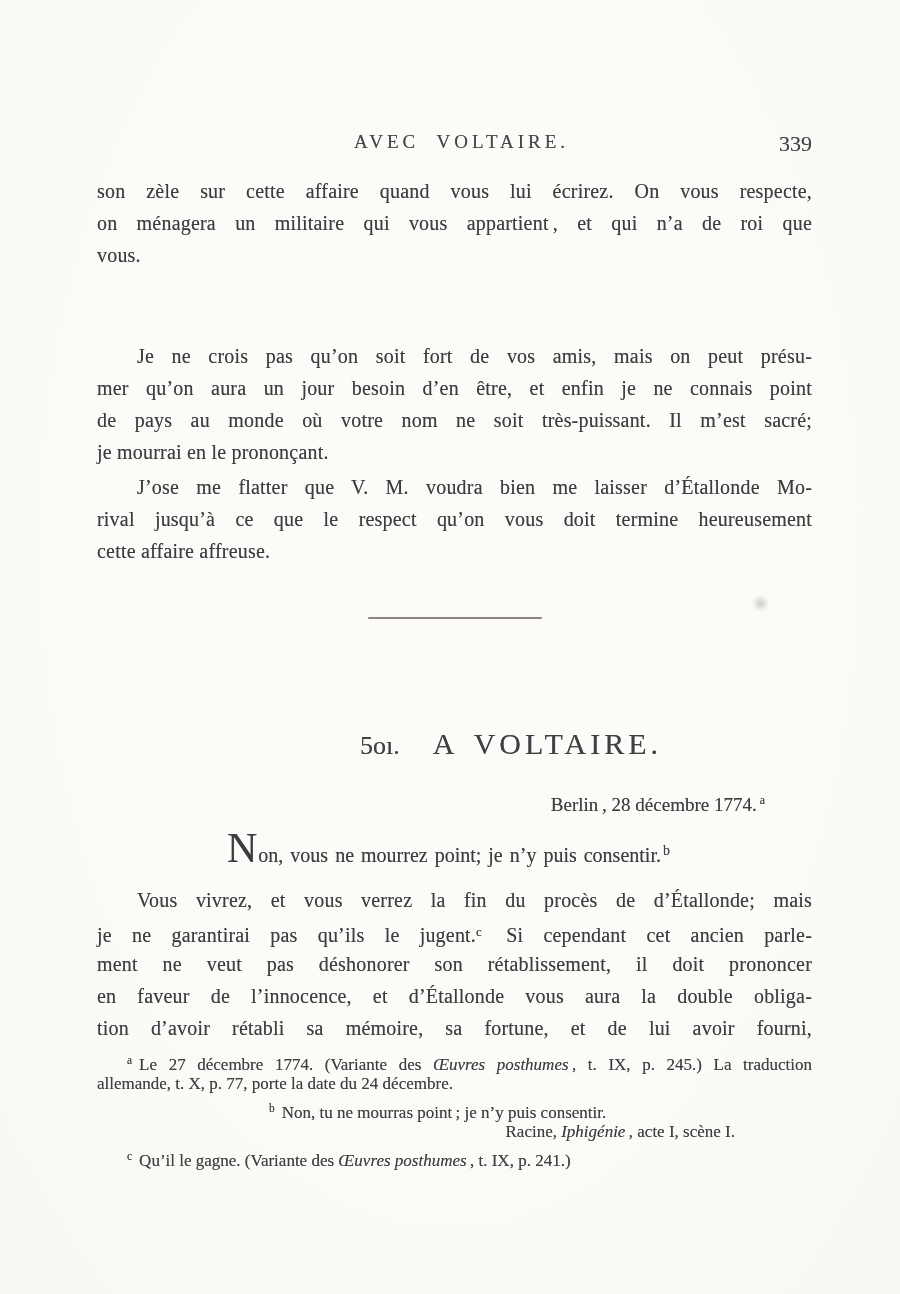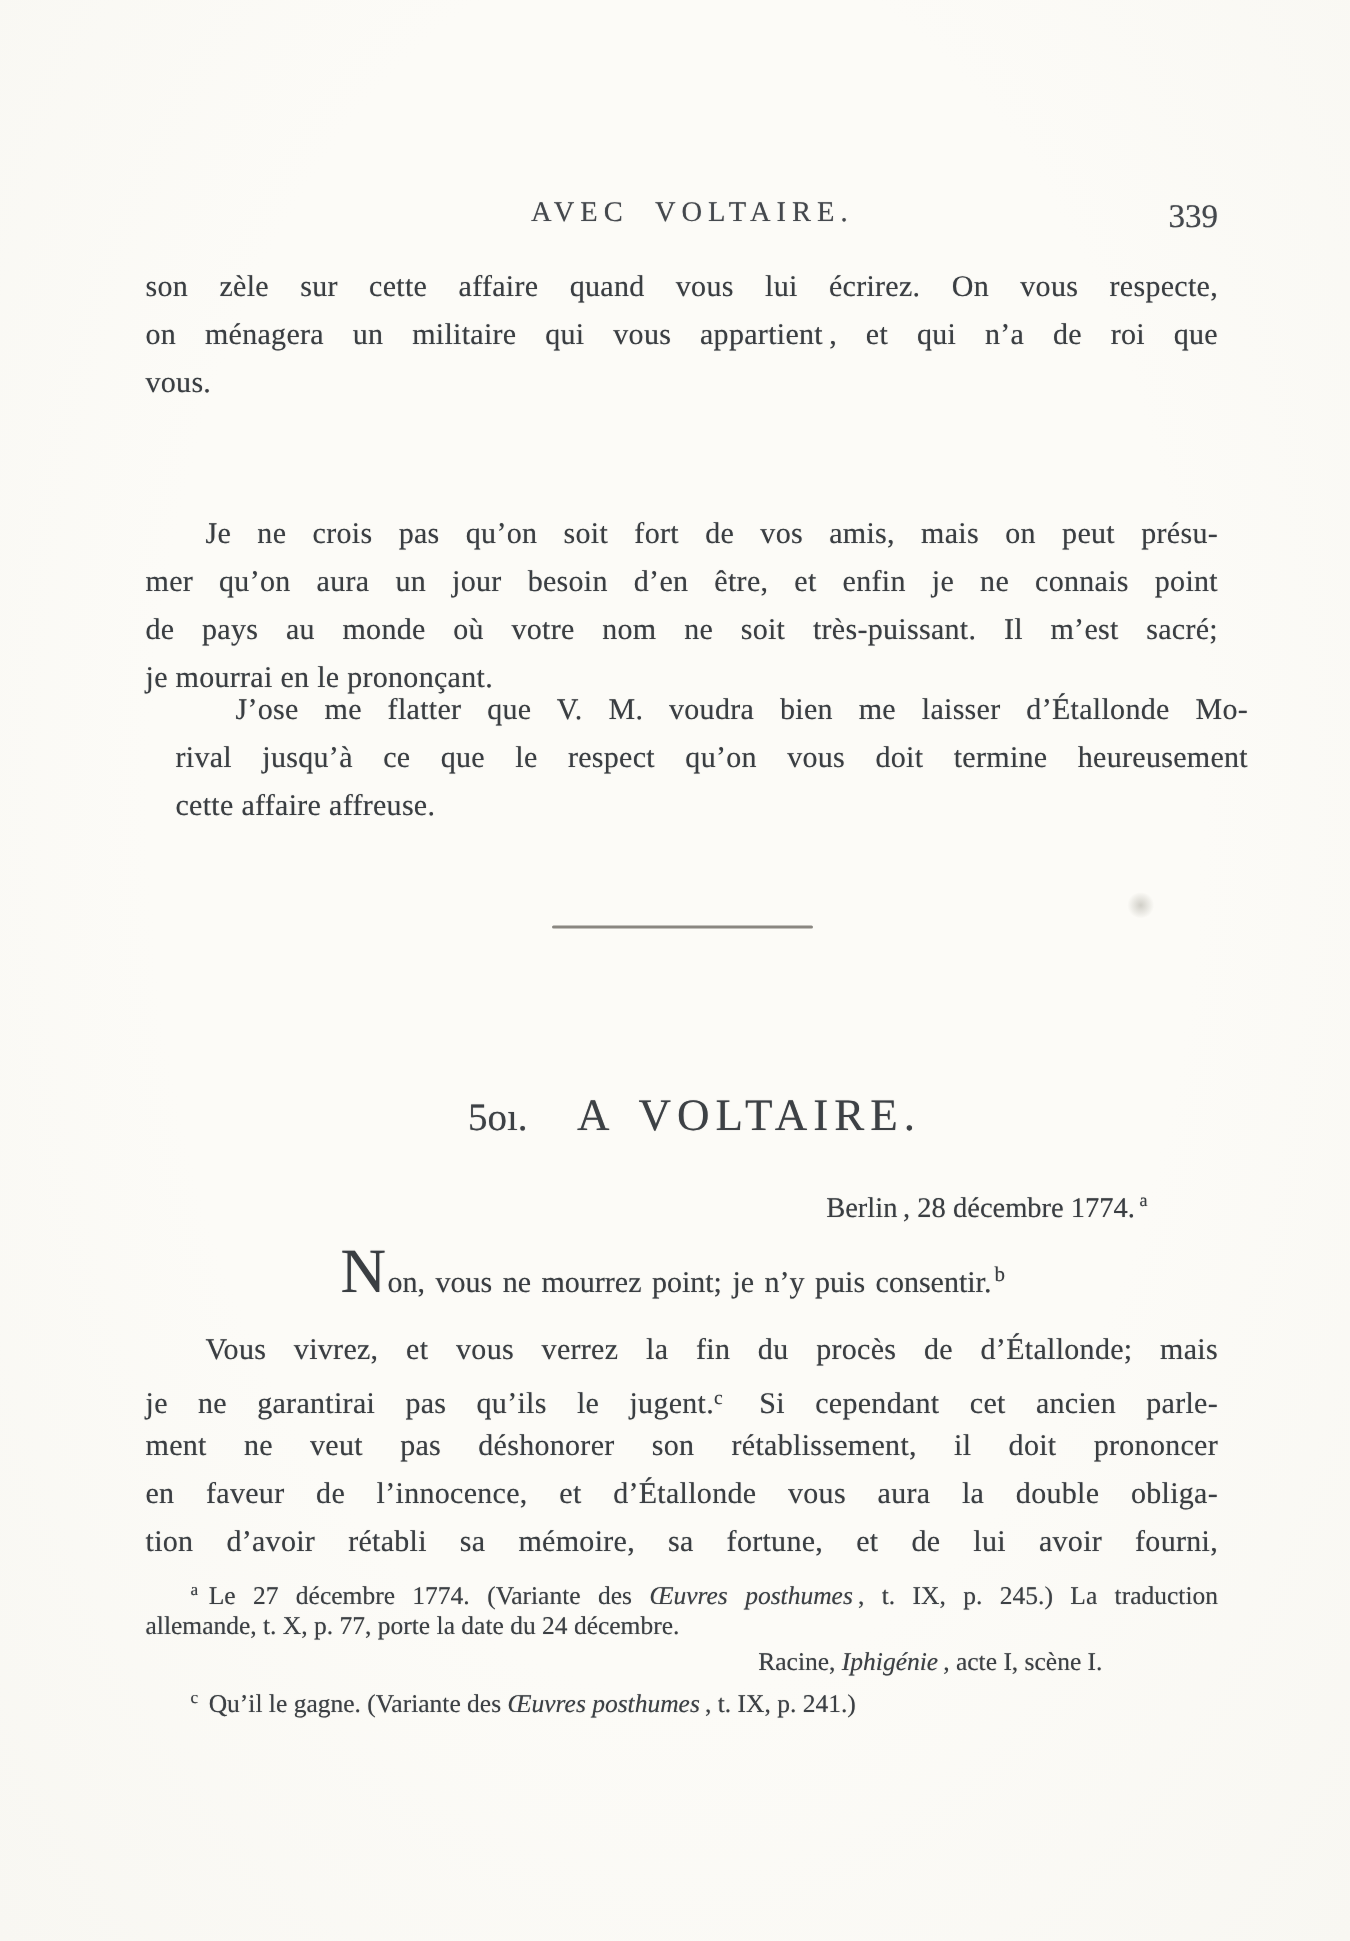--- a/index.html
+++ b/index.html
@@ -19,28 +19,28 @@
   .rh-title{
     position:absolute;left:50%;transform:translateX(calc(-50% + 7px));
     font-size:19px;letter-spacing:4px;word-spacing:9px;color:#44484d;white-space:nowrap;
   }
   .page-num{position:absolute;right:0;top:0;font-size:22px;color:#44484d;}
   
   .para{position:absolute;left:97px;width:715px;font-size:20px;letter-spacing:.2px;}
   .bline{height:32px;line-height:32px;white-space:nowrap;}
   .j{white-space:normal;text-align:justify;text-align-last:justify;}
   .indent{padding-left:40px;}
-  .p1{top:175px;} .p2{top:340px;} .p3{top:457px;margin-left:20px;} .letter-body{top:884px;}
+  .p1{top:175px;} .p2{top:340px;} .p3{top:471px;} .letter-body{top:884px;}
   
   .divider{position:absolute;left:368px;top:617px;width:174px;height:2px;background:#75726c;border-radius:1px;opacity:.85;}
   .smudge{position:absolute;left:751px;top:595px;width:19px;height:17px;border-radius:50%;
     background:radial-gradient(circle,rgba(165,163,152,.5),rgba(165,163,152,0) 70%);}
   
   .sec-head{position:absolute;left:312px;top:727px;white-space:nowrap;color:#3d4145;}
-  .sec-num{font-size:26px;margin-right:33px;}
+  .sec-num{font-size:26px;margin-right:33px;margin-left:48px;}
   .sec-title{font-size:30px;letter-spacing:4px;word-spacing:6px;text-align:center;}
   
   .dateline{position:absolute;right:135px;top:788px;font-size:19px;line-height:24px;}
   .dateline sup{font-size:12px;vertical-align:7px;margin-left:3px;}
   
   .opening{position:absolute;left:227px;top:824px;height:46px;font-size:20px;word-spacing:2px;white-space:nowrap;}
   .bigN{font-size:42px;letter-spacing:1px;}
   .opening sup{font-size:14px;vertical-align:7px;margin-left:2px;}
   .noteref{font-size:13px;vertical-align:6px;}
   .letter-body .noteref{margin-right:4px;}
@@ -101,17 +101,18 @@
     <div class="bline j indent">Vous vivrez, et vous verrez la fin du procès de d’Étallonde; mais</div>
     <div class="bline j"><span>je ne garantirai pas qu’ils le jugent.</span><sup class="noteref">c</sup><span> Si cependant cet ancien parle-</span></div>
     <div class="bline j">ment ne veut pas déshonorer son rétablissement, il doit prononcer</div>
     <div class="bline j">en faveur de l’innocence, et d’Étallonde vous aura la double obliga-</div>
     <div class="bline j">tion d’avoir rétabli sa mémoire, sa fortune, et de lui avoir fourni,</div>
   </div>
 
   <div class="footnotes">
     <div class="fline j findent"><sup class="fmark">a</sup><span>Le 27 décembre 1774. (Variante des </span><i>Œuvres posthumes</i><span> , t. IX, p. 245.) La traduction</span></div>
     <div class="fline">allemande, t. X, p. 77, porte la date du 24 décembre.</div>
+    <div class="fline fb1"><sup class="fmark">b</sup><span>Non, tu ne mourras point ; je n’y puis consentir.</span></div>
     <div class="fline fb2"><span>Racine, </span><i>Iphigénie</i><span> , acte I, scène I.</span></div>
     <div class="fline findent"><sup class="fmark">c</sup><span>Qu’il le gagne. (Variante des </span><i>Œuvres posthumes</i><span> , t. IX, p. 241.)</span></div>
   </div>
 
 </div>
 
 </body></html>

